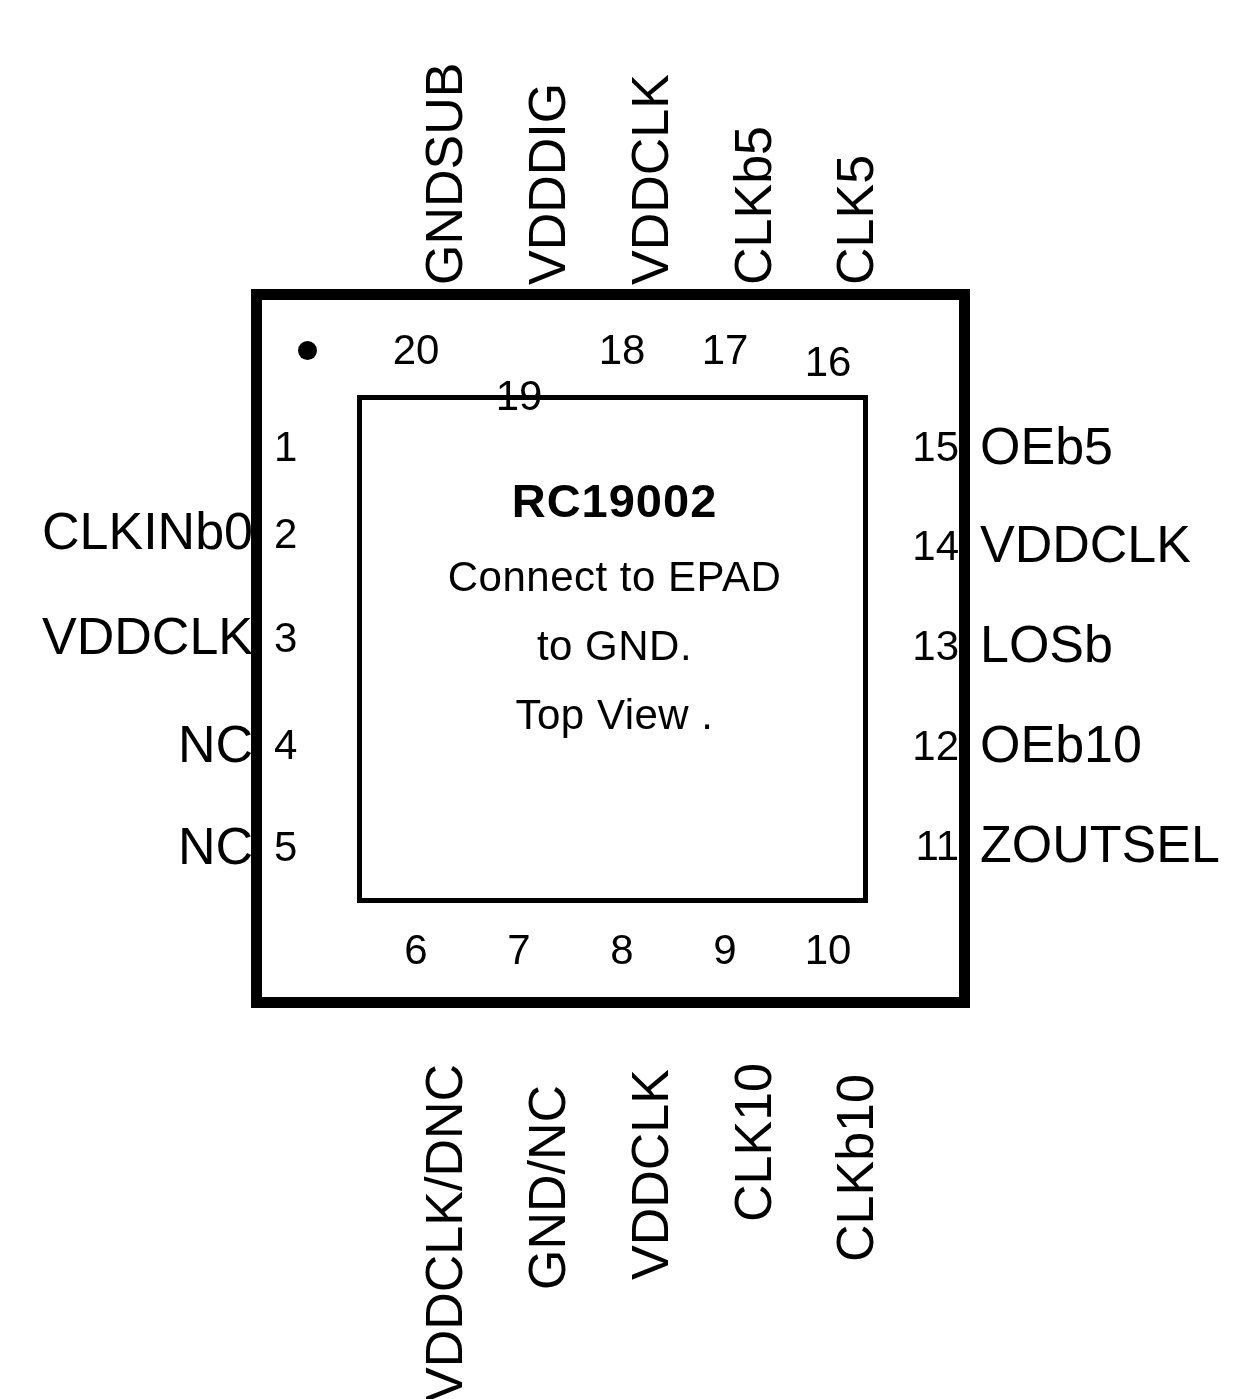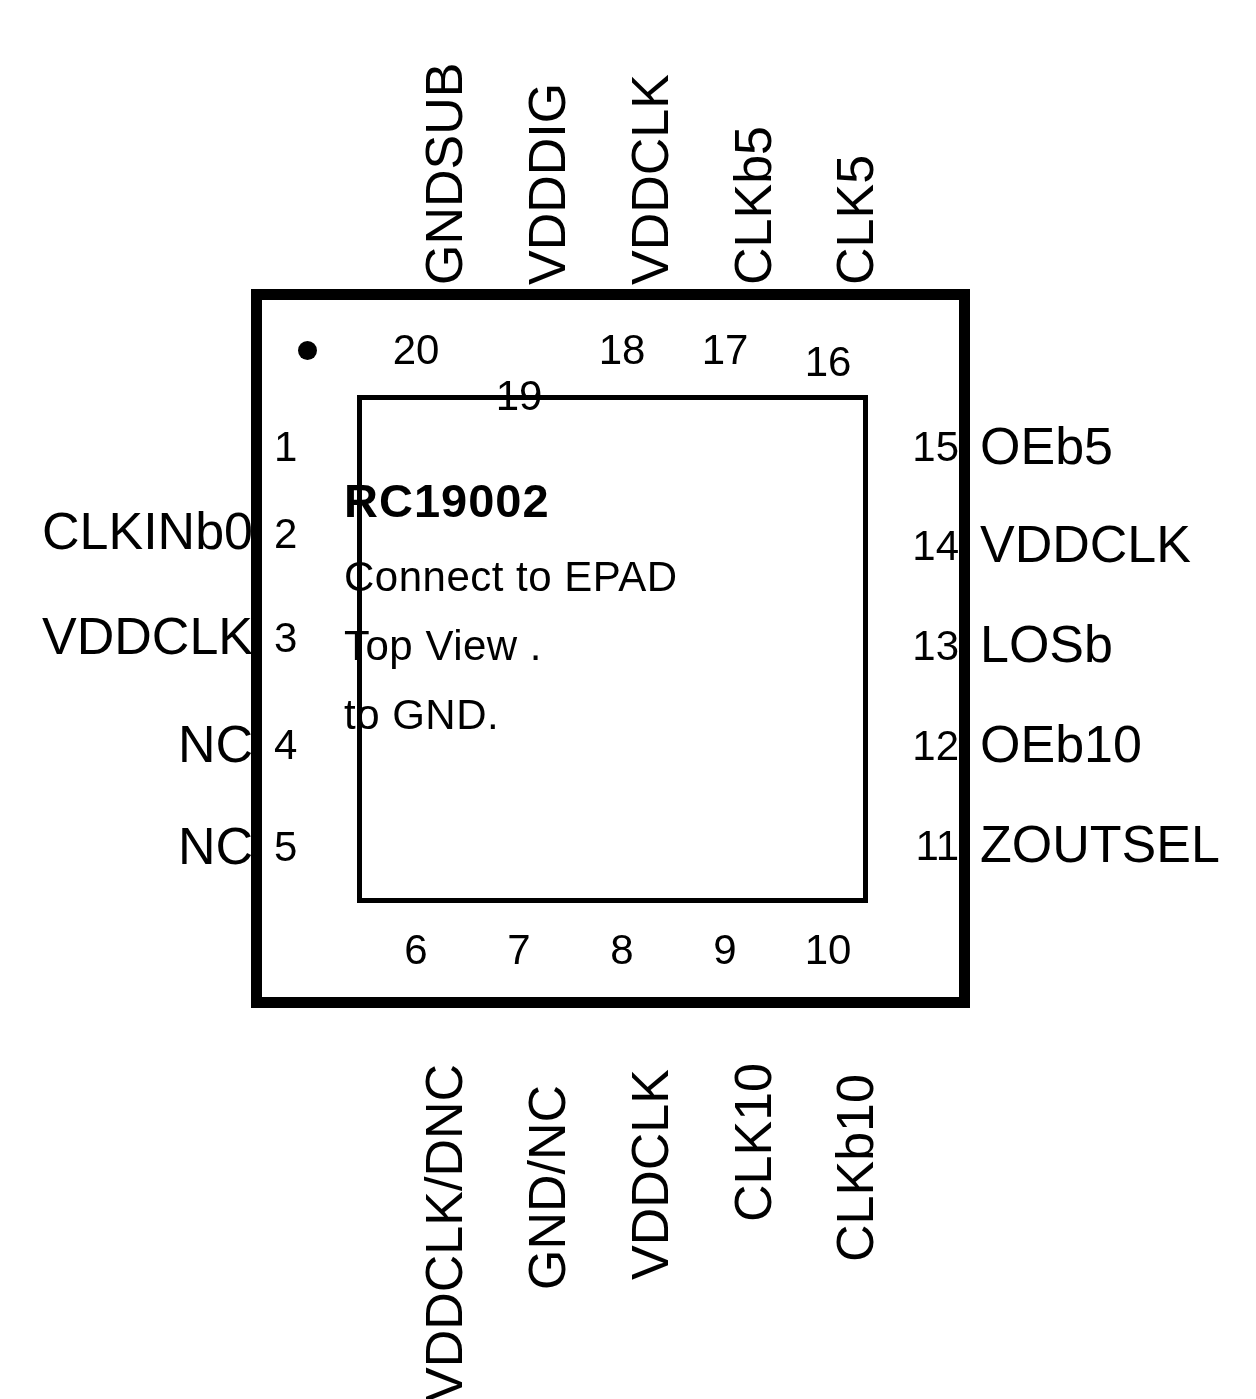--- a/index.html
+++ b/index.html
@@ -54,24 +54,24 @@
     width: 19px;
     height: 19px;
     border-radius: 50%;
     background: #000000;
     z-index: 7;
   }
 
   
   .center-text {
     position: absolute;
-    left: 344px;
+    left: 359px;
     top: 460px;
     width: 511px;
-    text-align: left;
+    text-align: center;
     z-index: 8;
   }
   .center-text .line {
     font-size: 42px;
     line-height: 69px;
     letter-spacing: 0.5px;
     white-space: nowrap;
   }
   .center-text .part-number {
     font-weight: bold;
@@ -166,22 +166,22 @@
 
   <div class="chip-outer"></div>
 
   <div class="pin1-dot"></div>
 
   <div class="chip-inner"></div>
 
   <div class="center-text">
     <div class="part-number">RC19002</div>
     <div class="line">Connect to EPAD</div>
+    <div class="line">to GND.</div>
     <div class="line">Top View .</div>
-    <div class="line">to GND.</div>
   </div>
 
   <div class="pin-num top" style="left:376px; top:325px;">20</div>
   <div class="pin-num top" style="left:479px; top:325px;margin-top:46px;">19</div>
   <div class="pin-num top" style="left:582px; top:325px;">18</div>
   <div class="pin-num top" style="left:685px; top:325px;">17</div>
   <div class="pin-num top" style="left:788px; top:325px;margin-top:12px;">16</div>
 
   <div class="pin-num bottom" style="left:376px; top:925px;">6</div>
   <div class="pin-num bottom" style="left:479px; top:925px;">7</div>

